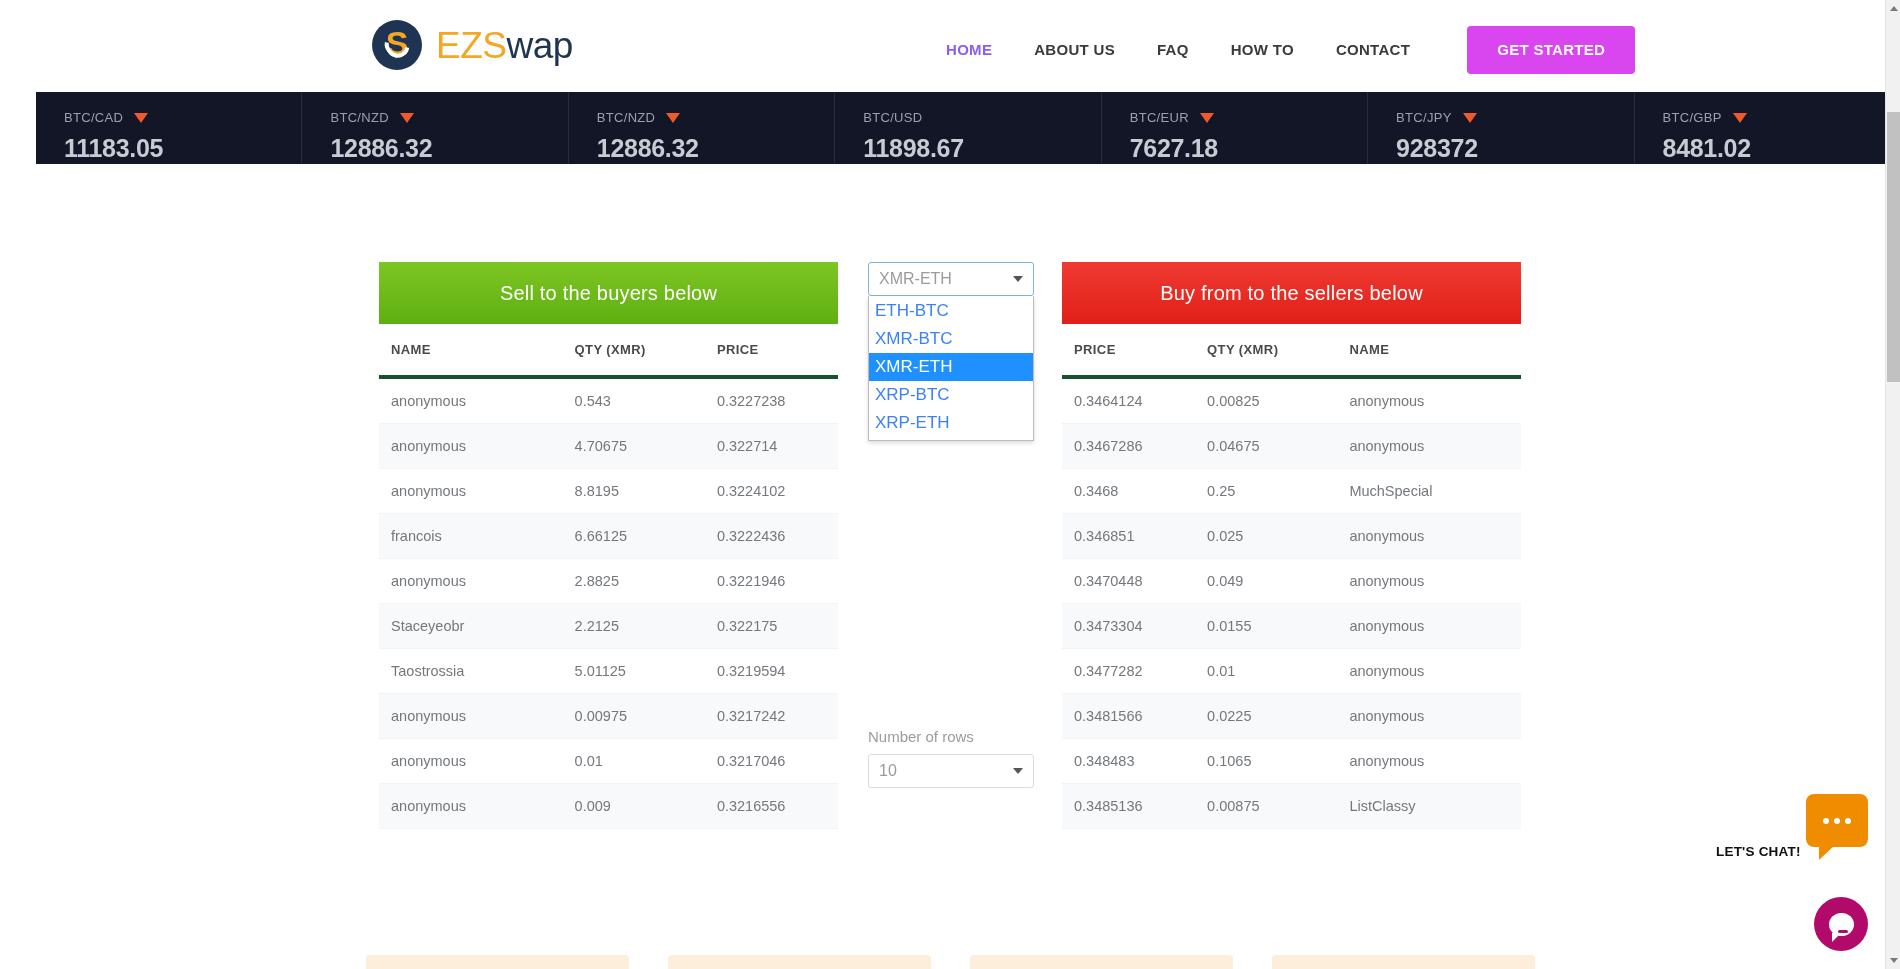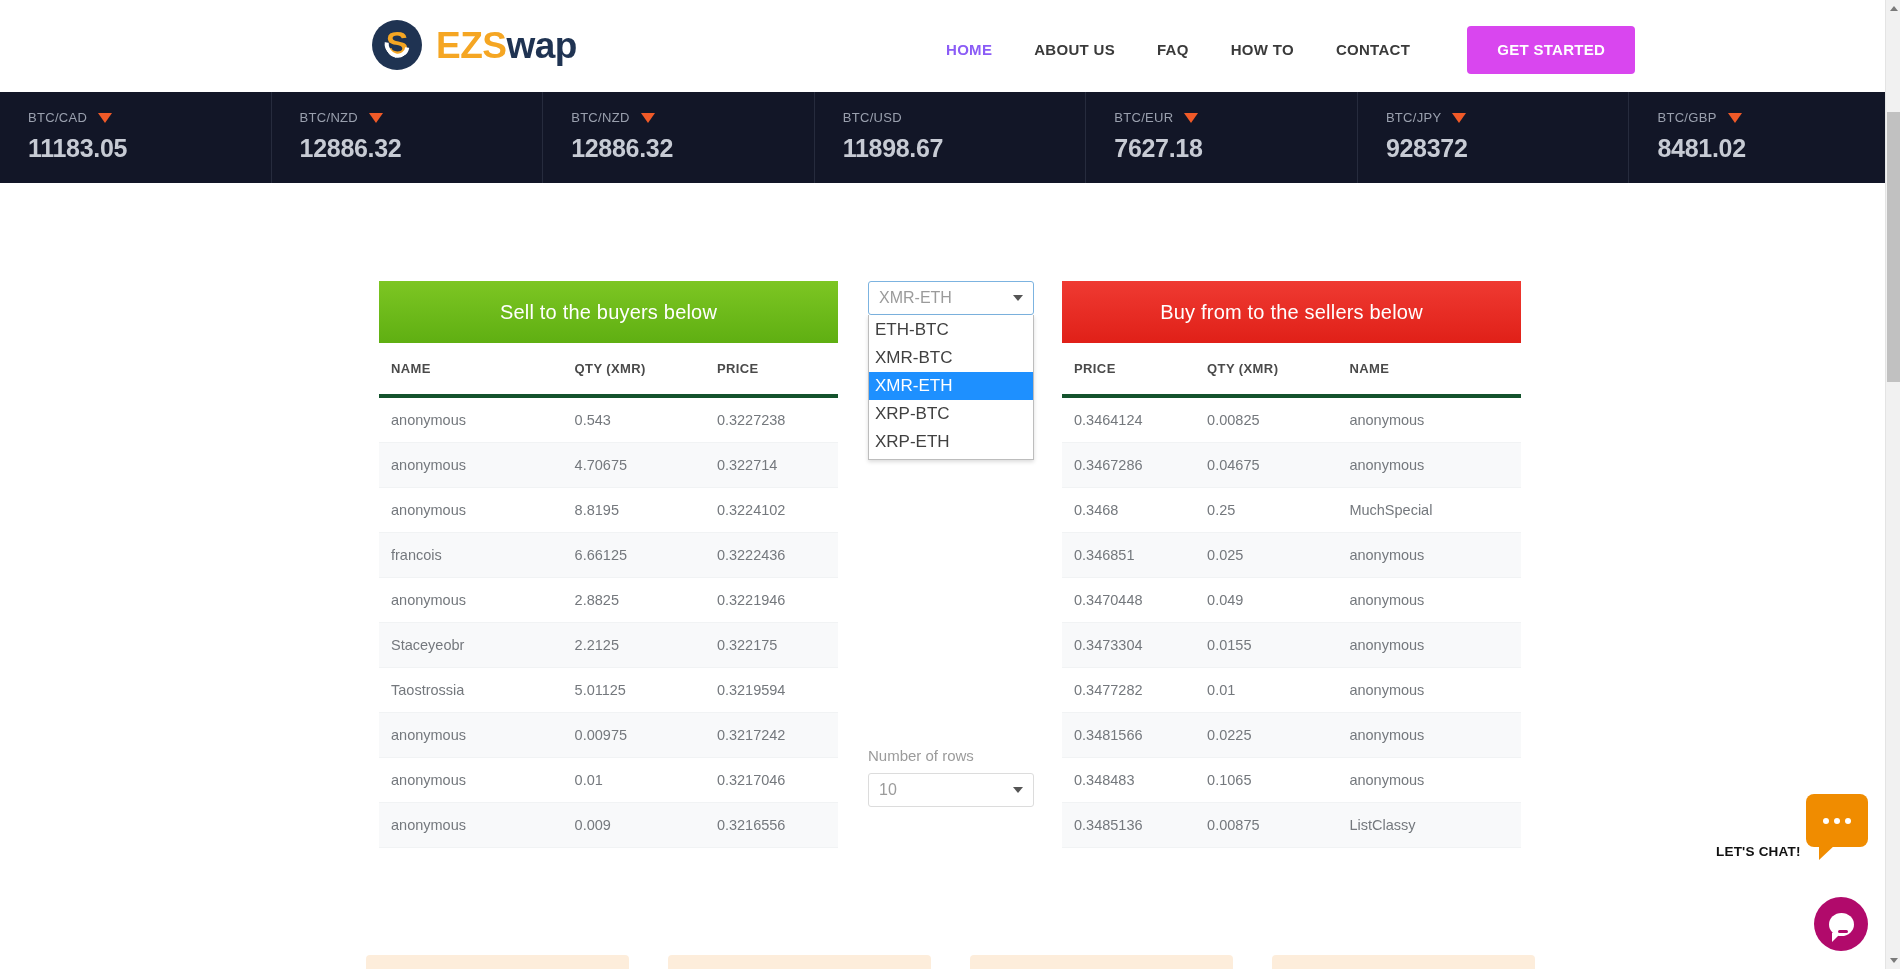--- a/index.html
+++ b/index.html
@@ -56,21 +56,21 @@
     left: 13px; top: 12px;
     width: 24px; height: 26px;
     border: 4px solid #ffffff;
     border-top-color: transparent;
     border-right-color: transparent;
     border-radius: 50%;
     transform: rotate(-35deg);
   }
   .brand-text {
     font-size: 37px;
-    font-weight: bold;
+    font-weight: normal;
     letter-spacing: -0.5px;
     line-height: 1;
   }
   .brand-text .ez { color: #f5a623; }
   .brand-text .s  { color: #f5a623; }
   .brand-text .wap{ color: #1f3352; }
 
   .nav {
     position: absolute;
     left: 925px;
@@ -101,24 +101,25 @@
     border-radius: 4px;
     padding: 0 30px;
     height: 48px;
     line-height: 48px;
     cursor: pointer;
     white-space: nowrap;
   }
 
   
   .ticker {
-    height: 91px;
+    height: 72px;
     background: #121627;
     display: flex;
     align-items: stretch;
+    margin-left: 36px;
   }
   .ticker-item {
     flex: 1 1 0;
     padding: 18px 0 0 28px;
     border-right: 1px solid #262b3d;
     position: relative;
   }
   .ticker-item:last-child { border-right: none; }
   .ticker-pair {
     font-size: 13px;
@@ -226,21 +227,21 @@
   .pair-options {
     width: 166px;
     border: 1px solid #bdbdbd;
     border-top: none;
     background: #ffffff;
     box-shadow: 0 2px 4px rgba(0,0,0,0.14);
     padding: 1px 0 3px 0;
   }
   .pair-options .opt {
     font-size: 17px;
-    color: #404040;
+    color: #3b82f6;
     line-height: 28px;
     padding: 0 6px;
     cursor: pointer;
     white-space: nowrap;
   }
   .pair-options .opt.selected {
     background: #1e90ff;
     color: #ffffff;
   }
 

